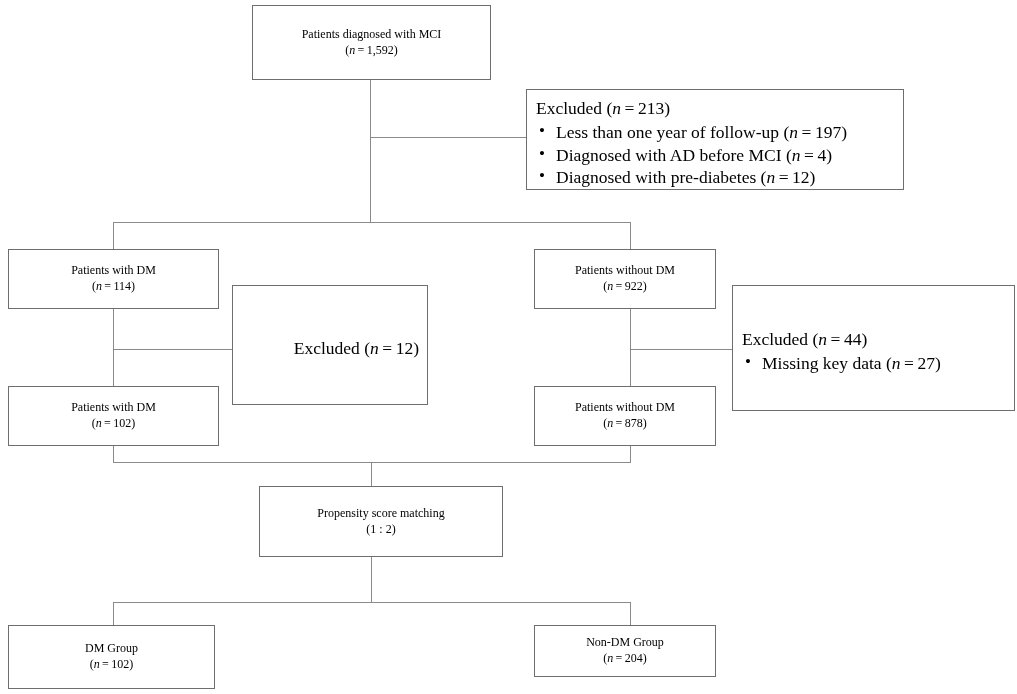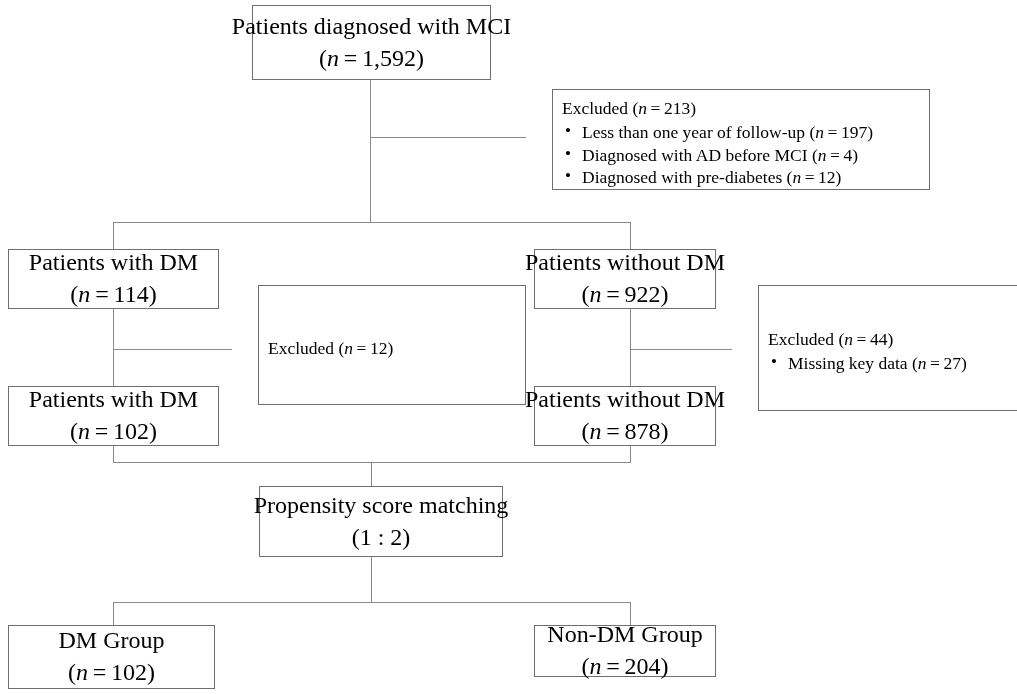--- a/index.html
+++ b/index.html
@@ -18,40 +18,39 @@
   }
   .node {
     position: absolute;
     box-sizing: border-box;
     border: 1px solid #6e6e6e;
     background: #ffffff;
     display: flex;
     flex-direction: column;
     align-items: center;
     justify-content: center;
-    font-size: 24px;
+    font-size: 12px;
     line-height: 1.32;
     z-index: 2;
   }
   .node .line1, .node .line2 {
     white-space: nowrap;
   }
   .exbox {
     position: absolute;
     box-sizing: border-box;
     border: 1px solid #6e6e6e;
     background: #ffffff;
     font-size: 17.5px;
     line-height: 1.30;
     z-index: 3;
     padding: 7px 8px 0 9px;
     display: flex;
     flex-direction: column;
     justify-content: center;
-    margin-left: 26px;
   }
   .exbox .ex-head {
     white-space: nowrap;
     margin-bottom: 1px;
   }
   .exbox ul {
     margin: 0;
     padding: 0;
     list-style: none;
   }
@@ -133,21 +132,21 @@
   <div class="node" style="left:8px; top:249px; width:211px; height:60px;">
     <span class="line1">Patients with DM</span>
     <span class="line2">(<em class="ital">n</em> = <span>114</span>)</span>
   </div>
 
   <div class="node" style="left:534px; top:249px; width:182px; height:60px;">
     <span class="line1">Patients without DM</span>
     <span class="line2">(<em class="ital">n</em> = <span>922</span>)</span>
   </div>
 
-  <div class="exbox" style="left:232px; top:285px; width:268px; height:120px;">
+  <div class="exbox" style="left:232px; top:285px; width:196px; height:120px;align-items:flex-end;">
     <span class="ex-head">Excluded (<em class="ital">n</em> = <span>12</span>)</span>
   </div>
 
   <div class="exbox" style="left:732px; top:285px; width:283px; height:126px;">
     <span class="ex-head">Excluded (<em class="ital">n</em> = <span>44</span>)</span>
     <ul>
       <li>
           <span class="cont">Missing key data (<em class="ital">n</em> = <span>27</span>)</span>
         </li>
     </ul>

